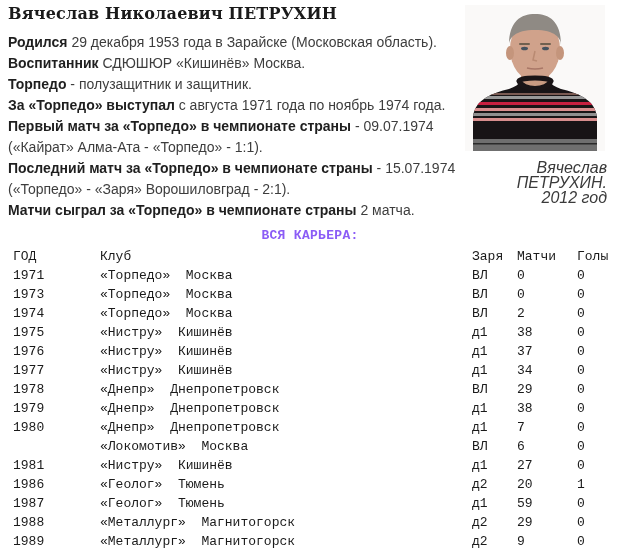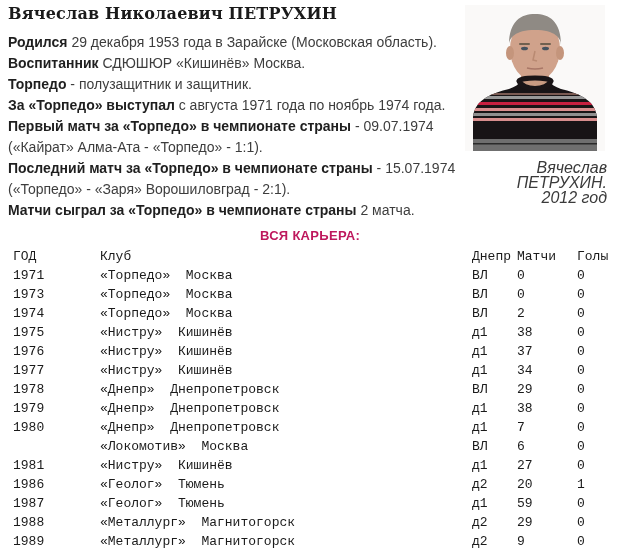--- a/index.html
+++ b/index.html
@@ -47,23 +47,23 @@
     right: 13px; top: 160px;
     width: 160px;
     text-align: right;
     font-size: 16px;
     line-height: 15px;
     font-style: italic;
     color: #3a3a3a;
   }
 
   .career-heading {
-    font-family: Liberation Sans, sans-serif;
+    font-family: Liberation Mono, monospace;
     font-size: 13px; font-weight: bold;
-    color: #be185d;
+    color: #8b5cf6;
     text-align: center;
     margin: 7px 0 0 0;
     line-height: 15px;
     letter-spacing: 0.3px;
   }
 
   .career-table {
     margin: 4px 0 0 13px;
     border-collapse: collapse;
     font-family: "Liberation Mono", "DejaVu Sans Mono", monospace;
@@ -152,21 +152,21 @@
     <p><b>Матчи сыграл за «Торпедо» в чемпионате страны</b><span> 2 матча.</span></p>
   </div>
 
   <h2 class="career-heading">ВСЯ КАРЬЕРА:</h2>
 
   <table class="career-table">
     <thead>
       <tr>
         <th class="col-year">ГОД</th>
         <th class="col-club">Клуб</th>
-        <th class="col-league">Днепр</th>
+        <th class="col-league">Заря</th>
         <th class="col-matches">Матчи</th>
         <th class="col-goals">Голы</th>
       </tr>
     </thead>
     <tbody id="career-body">
         <tr>
           <td class="col-year">1971</td>
           <td class="col-club">«Торпедо»  Москва</td>
           <td class="col-league">ВЛ</td>
           <td class="col-matches">0</td>

